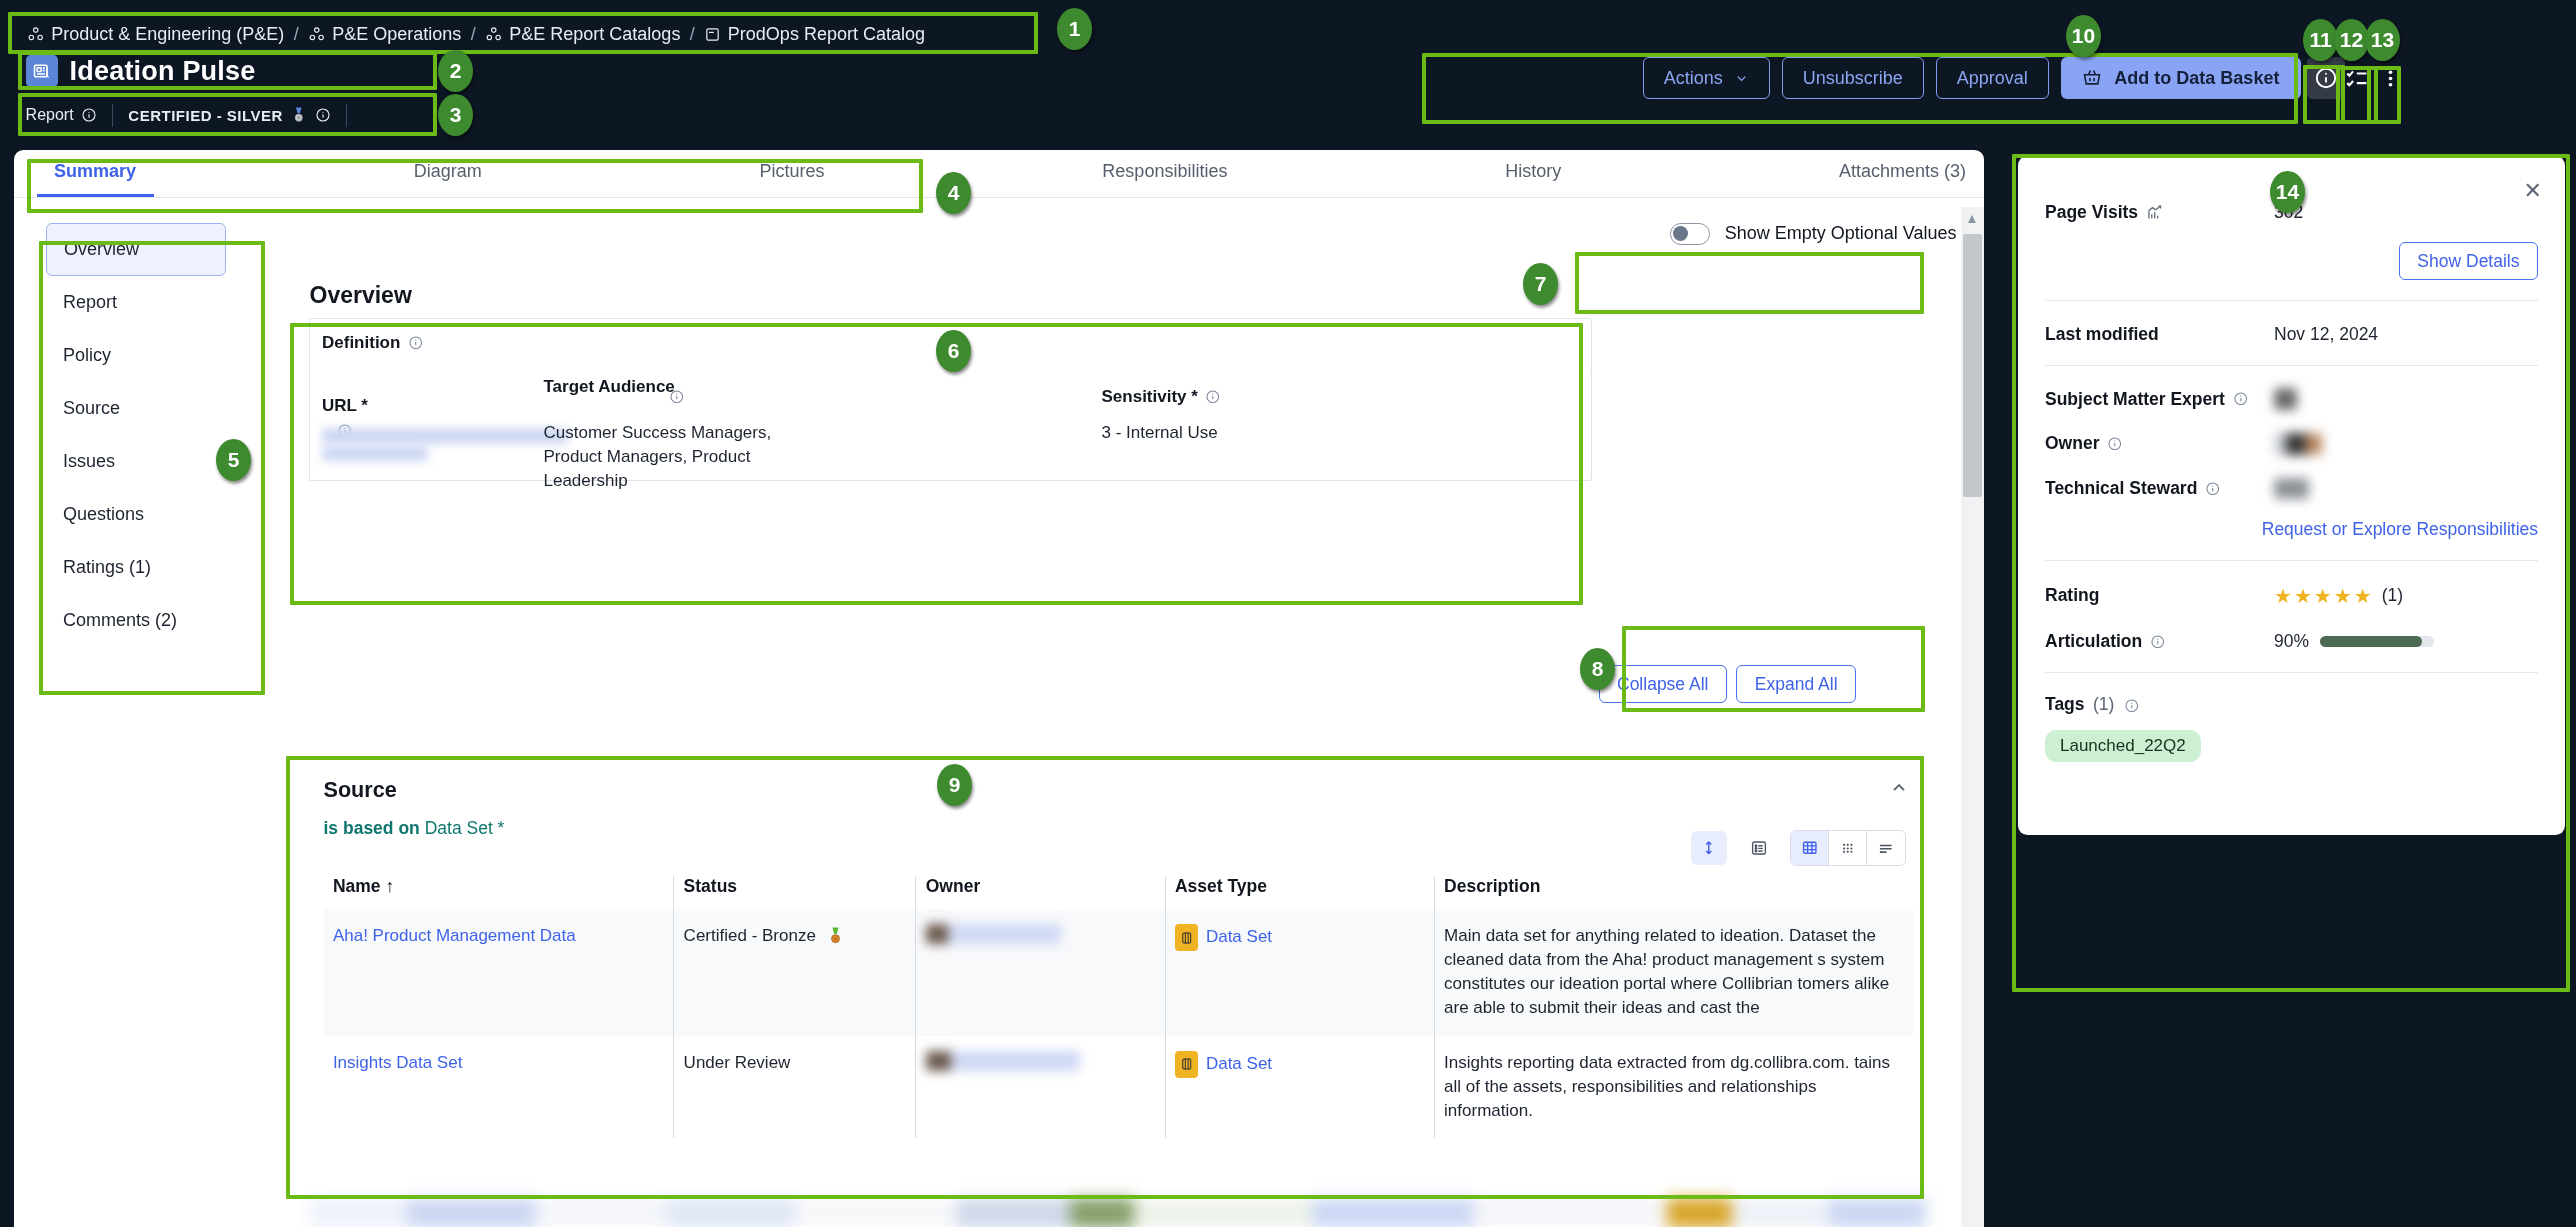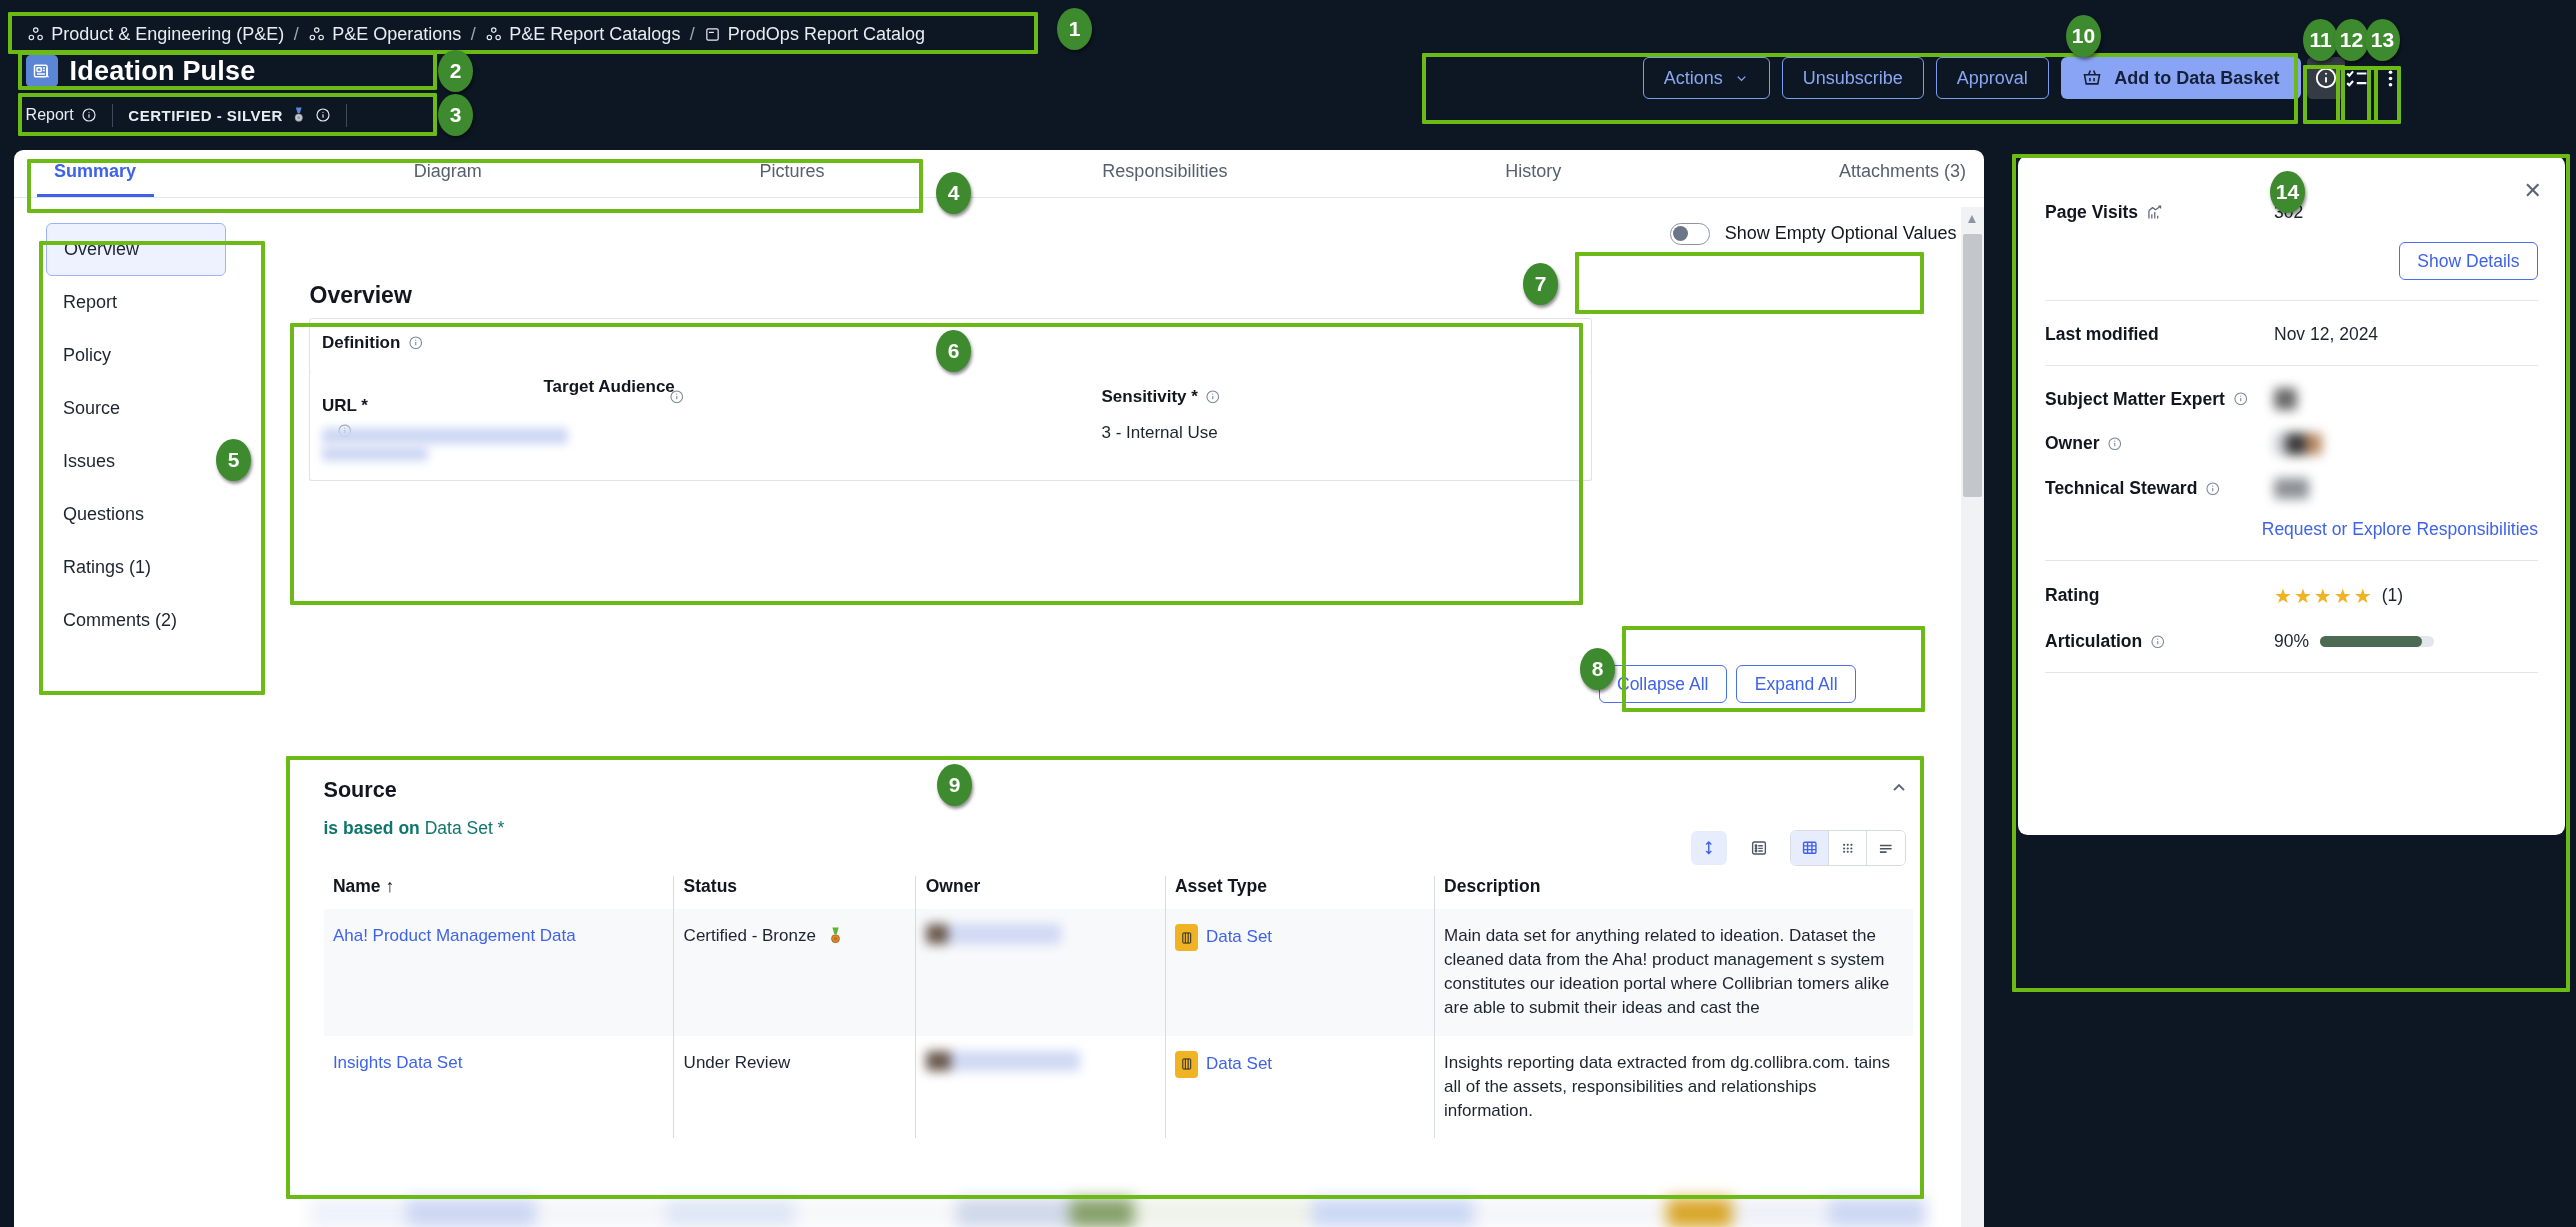--- a/index.html
+++ b/index.html
@@ -382,20 +382,21 @@
       <div class="fieldlabel" style="position:absolute;left:235px;top:16px;margin-left:0;">
         <span style="position:absolute;left:0;white-space:nowrap;">Target Audience</span>
       </div>
       <span class="ic" style="position:absolute;left:360px;top:17.5px;">
         <svg width="15.5" height="15.5" viewBox="0 0 24 24" fill="none" stroke="#7b8798" stroke-width="1.7">
           <circle cx="12" cy="12" r="9"></circle>
             <path d="M12 11v5"></path>
             <circle cx="12" cy="8" r=".9" fill="#7b8798" stroke="none"></circle>
           </svg>
       </span>
+      <div class="fieldval" style="position:absolute;left:235px;top:50px;width:269px;">Customer Success Managers, Product Managers, Product Leadership</div>
 
       <div class="fieldlabel" style="position:absolute;left:793px;top:16px;">
         <span>Sensitivity *</span>
         <span class="ic">
           <svg width="15.5" height="15.5" viewBox="0 0 24 24" fill="none" stroke="#7b8798" stroke-width="1.7">
             <circle cx="12" cy="12" r="9"></circle>
               <path d="M12 11v5"></path>
               <circle cx="12" cy="8" r=".9" fill="#7b8798" stroke="none"></circle>
             </svg>
         </span>
@@ -629,20 +630,32 @@
         </span>
       </span>
       <span class="gval">90%</span>
       <span class="bar" style="margin-left:10.8px;">
           <i id="artbar" style="width: 90%;"></i>
         </span>
     </div>
 
     <div class="hr"></div>
 
+    <div style="margin-top:21.6px;">
+      <span style="font-size:17.5px;font-weight:bold;color:#11161f;">Tags</span>
+      <span style="font-size:17.5px;color:#5c6675;margin-left:5.4px;">(1)</span>
+      <span class="ic" style="vertical-align:-3.4px;margin-left:6.7px;">
+        <svg width="15.5" height="15.5" viewBox="0 0 24 24" fill="none" stroke="#7b8798" stroke-width="1.7">
+          <circle cx="12" cy="12" r="9"></circle>
+            <path d="M12 11v5"></path>
+            <circle cx="12" cy="8" r=".9" fill="#7b8798" stroke="none"></circle>
+          </svg>
+      </span>
+      <div><span class="tag">Launched_22Q2</span></div>
+    </div>
   </div>
 
   <div class="ann" style="left:8px;top:12px;width:1030px;height:42px;"></div>
   <div class="badge" style="left:1057px;top:8px;">1</div>
 
   <div class="ann" style="left:17.5px;top:51px;width:419px;height:39px;"></div>
   <div class="badge" style="left:438px;top:50px;">2</div>
 
   <div class="ann" style="left:17.5px;top:93px;width:419px;height:43px;"></div>
   <div class="badge" style="left:438px;top:94px;">3</div>

